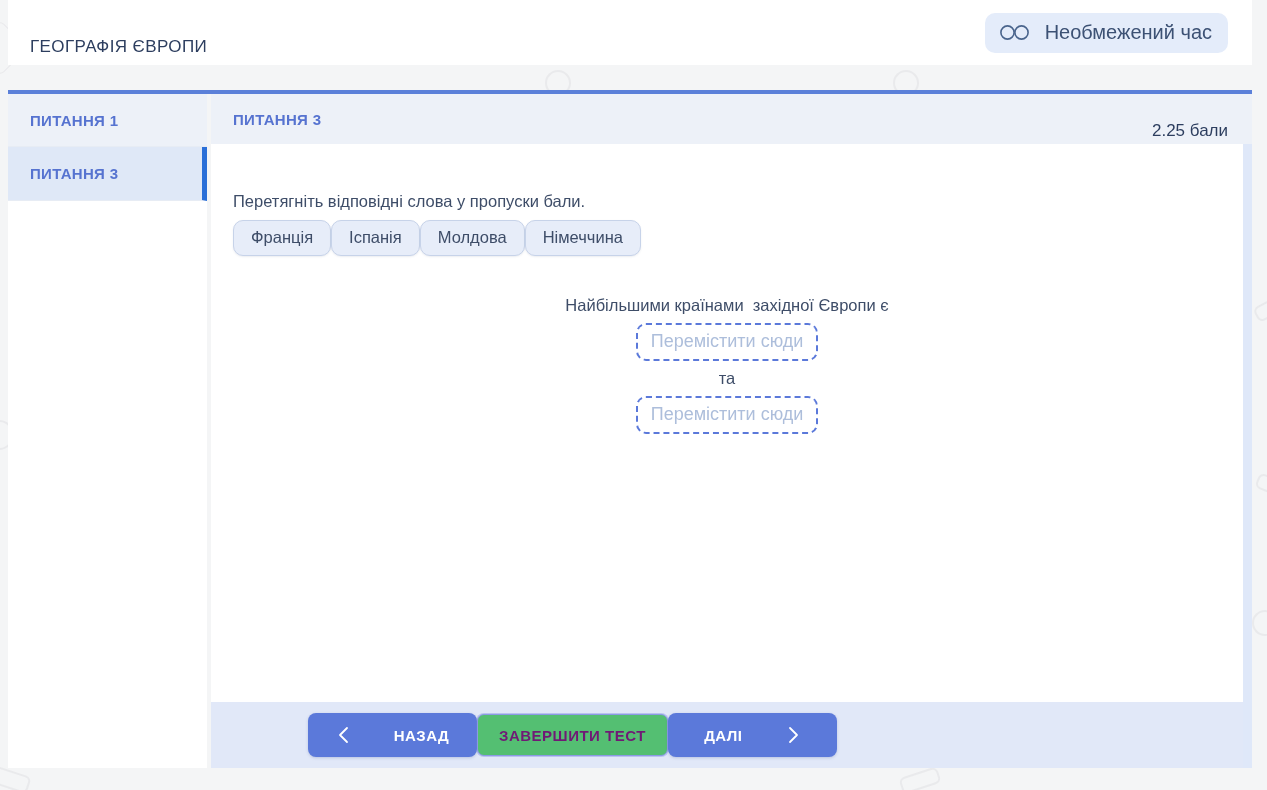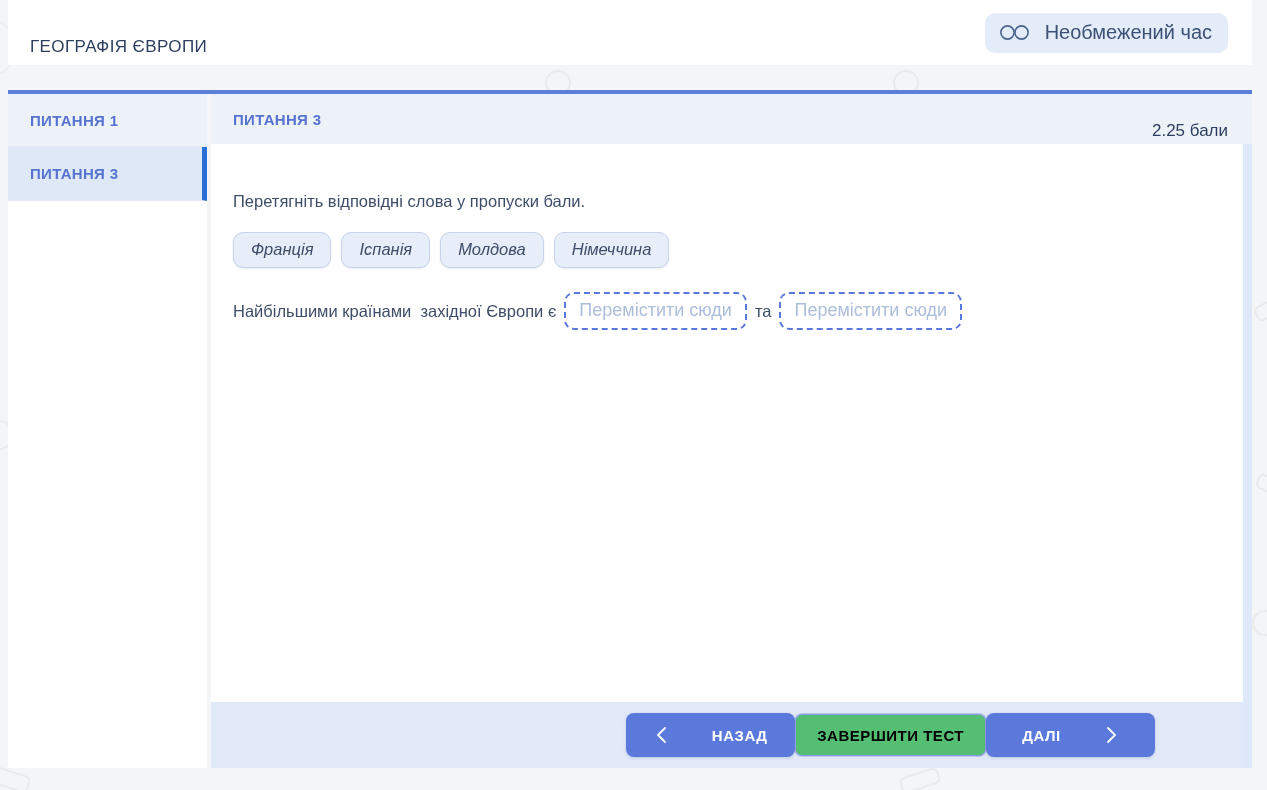--- a/index.html
+++ b/index.html
@@ -102,69 +102,69 @@
     background: #dfe8f9; z-index: 3;
   }
 
   .q-body {
     position: absolute; top: 50px; left: 0; right: 9px; bottom: 66px;
     background: #fff;
     padding: 48px 22px 0 22px;
   }
   .instruction { font-size: 16.5px; color: var(--body-text); }
 
-  .chips { margin-top: 21px; display: flex; gap: 10px; font-style: italic; }
+  .chips { margin-top: 9px; display: flex; gap: 0; }
   .chip {
     background: #e7edf9;
     border: 1px solid #c7d3e9;
     border-radius: 10px;
     padding: 7px 17px 8px 17px;
     font-size: 16.5px; color: var(--body-text);
     box-shadow: 0 1px 2px rgba(60,80,120,.10);
     cursor: grab; user-select: none;
   }
 
   .sentence {
-    margin-top: 24px;
+    margin-top: 40px;
     display: flex; align-items: center; gap: 8px;
-    font-size: 16.5px; color: var(--body-text);
+    font-size: 16.5px; color: var(--body-text); flex-direction: column;
   }
   .sentence .prefix { white-space: pre-wrap; }
   .drop-zone {
     border: 2px dashed var(--accent);
     border-radius: 10px;
     padding: 6px 13px 7px 13px;
     color: var(--drop-text);
     font-size: 18px;
     min-width: 150px; text-align: center;
     cursor: pointer;
   }
 
   
   .footer {
     position: absolute; left: 0; bottom: 0; width: 1032px; height: 66px;
     background: var(--footer-bg);
-    display: flex; align-items: center; justify-content: flex-end;
+    display: flex; align-items: center; justify-content: flex-start;
     padding: 0 88px 0 97px;
   }
   .nav-btn {
     width: 169px; height: 44px;
     background: var(--accent);
     border: none; border-radius: 8px;
     color: #fff; font-family: "Liberation Sans", sans-serif;
     font-size: 15px; font-weight: bold; letter-spacing: .5px;
     display: flex; align-items: center; justify-content: center; gap: 42px;
     cursor: pointer;
     box-shadow: 0 1px 3px rgba(70,90,160,.25);
   }
   .finish-btn {
     height: 42px;
     background: var(--green-btn);
     border: 1px solid #8b9ae4; border-radius: 7px;
-    color: #000000; font-family: "Liberation Sans", sans-serif;
+    color: #701a75; font-family: "Liberation Sans", sans-serif;
     font-size: 15px; font-weight: bold; letter-spacing: .5px;
     padding: 0 21px;
     cursor: pointer;
     box-shadow: 0 0 0 1px rgba(110,125,220,.35);
   }
   .nav-btn svg { display: block; }
 </style>
 </head>
 <body style="--accent: #5b79da; --topline: #5b80d9; --active-border: #2a6fd8; --warning: #f6b70f; --success: #49b06a; --green-btn: #54bf72; --footer-bg: #e1e8f8; --badge-bg: #e4ecfa;">
 

